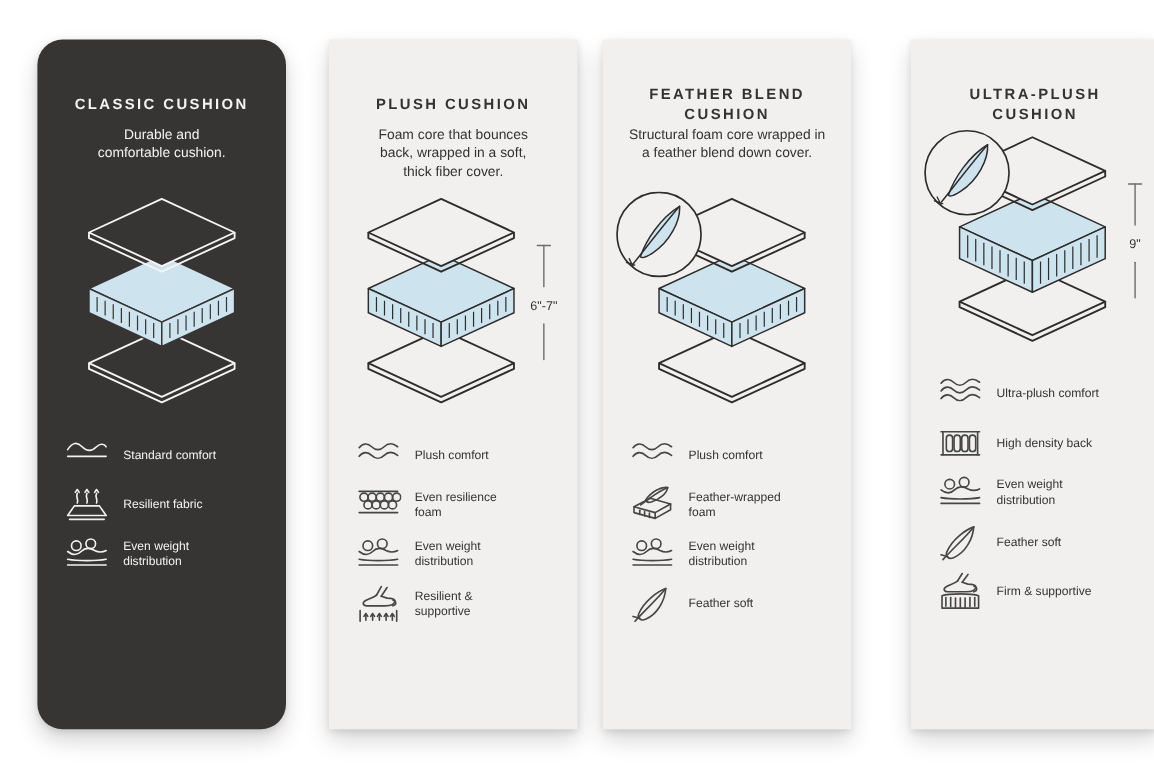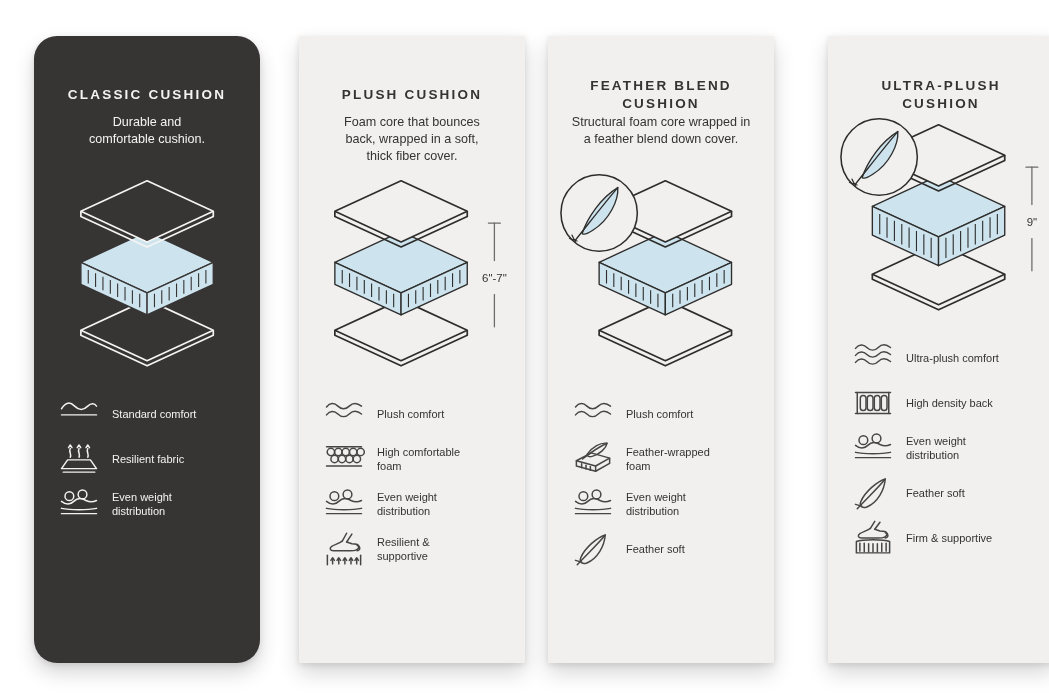--- a/index.html
+++ b/index.html
@@ -155,21 +155,21 @@
               <circle cx="17.5" cy="12" r="4.2"></circle>
               <circle cx="26" cy="12" r="4.2"></circle>
               <circle cx="34.5" cy="12" r="4.2"></circle>
               <circle cx="43" cy="12" r="4.2"></circle>
               <circle cx="13.2" cy="20" r="4.2"></circle>
               <circle cx="21.7" cy="20" r="4.2"></circle>
               <circle cx="30.2" cy="20" r="4.2"></circle>
               <circle cx="38.7" cy="20" r="4.2"></circle>
             </svg>
           </span>
-          <span class="feat-label">High comfortable
+          <span class="feat-label">Even resilience
 foam</span>
         </div>
         <div class="feat">
           <span class="feat-icon">
             <svg viewBox="0 0 48 40" fill="none" stroke="currentColor" stroke-width="1.7" stroke-linecap="round" stroke-linejoin="round">
               <circle cx="13" cy="11" r="5"></circle>
               <circle cx="28" cy="9" r="5"></circle>
               <path d="M4 17 C9 21 14 21 18 17 C22 13 27 13 32 16 C36 18 40 18 44 16"></path>
               <path d="M4 25 C14 27 34 27 44 25"></path>
               <path d="M4 31 H44"></path>

